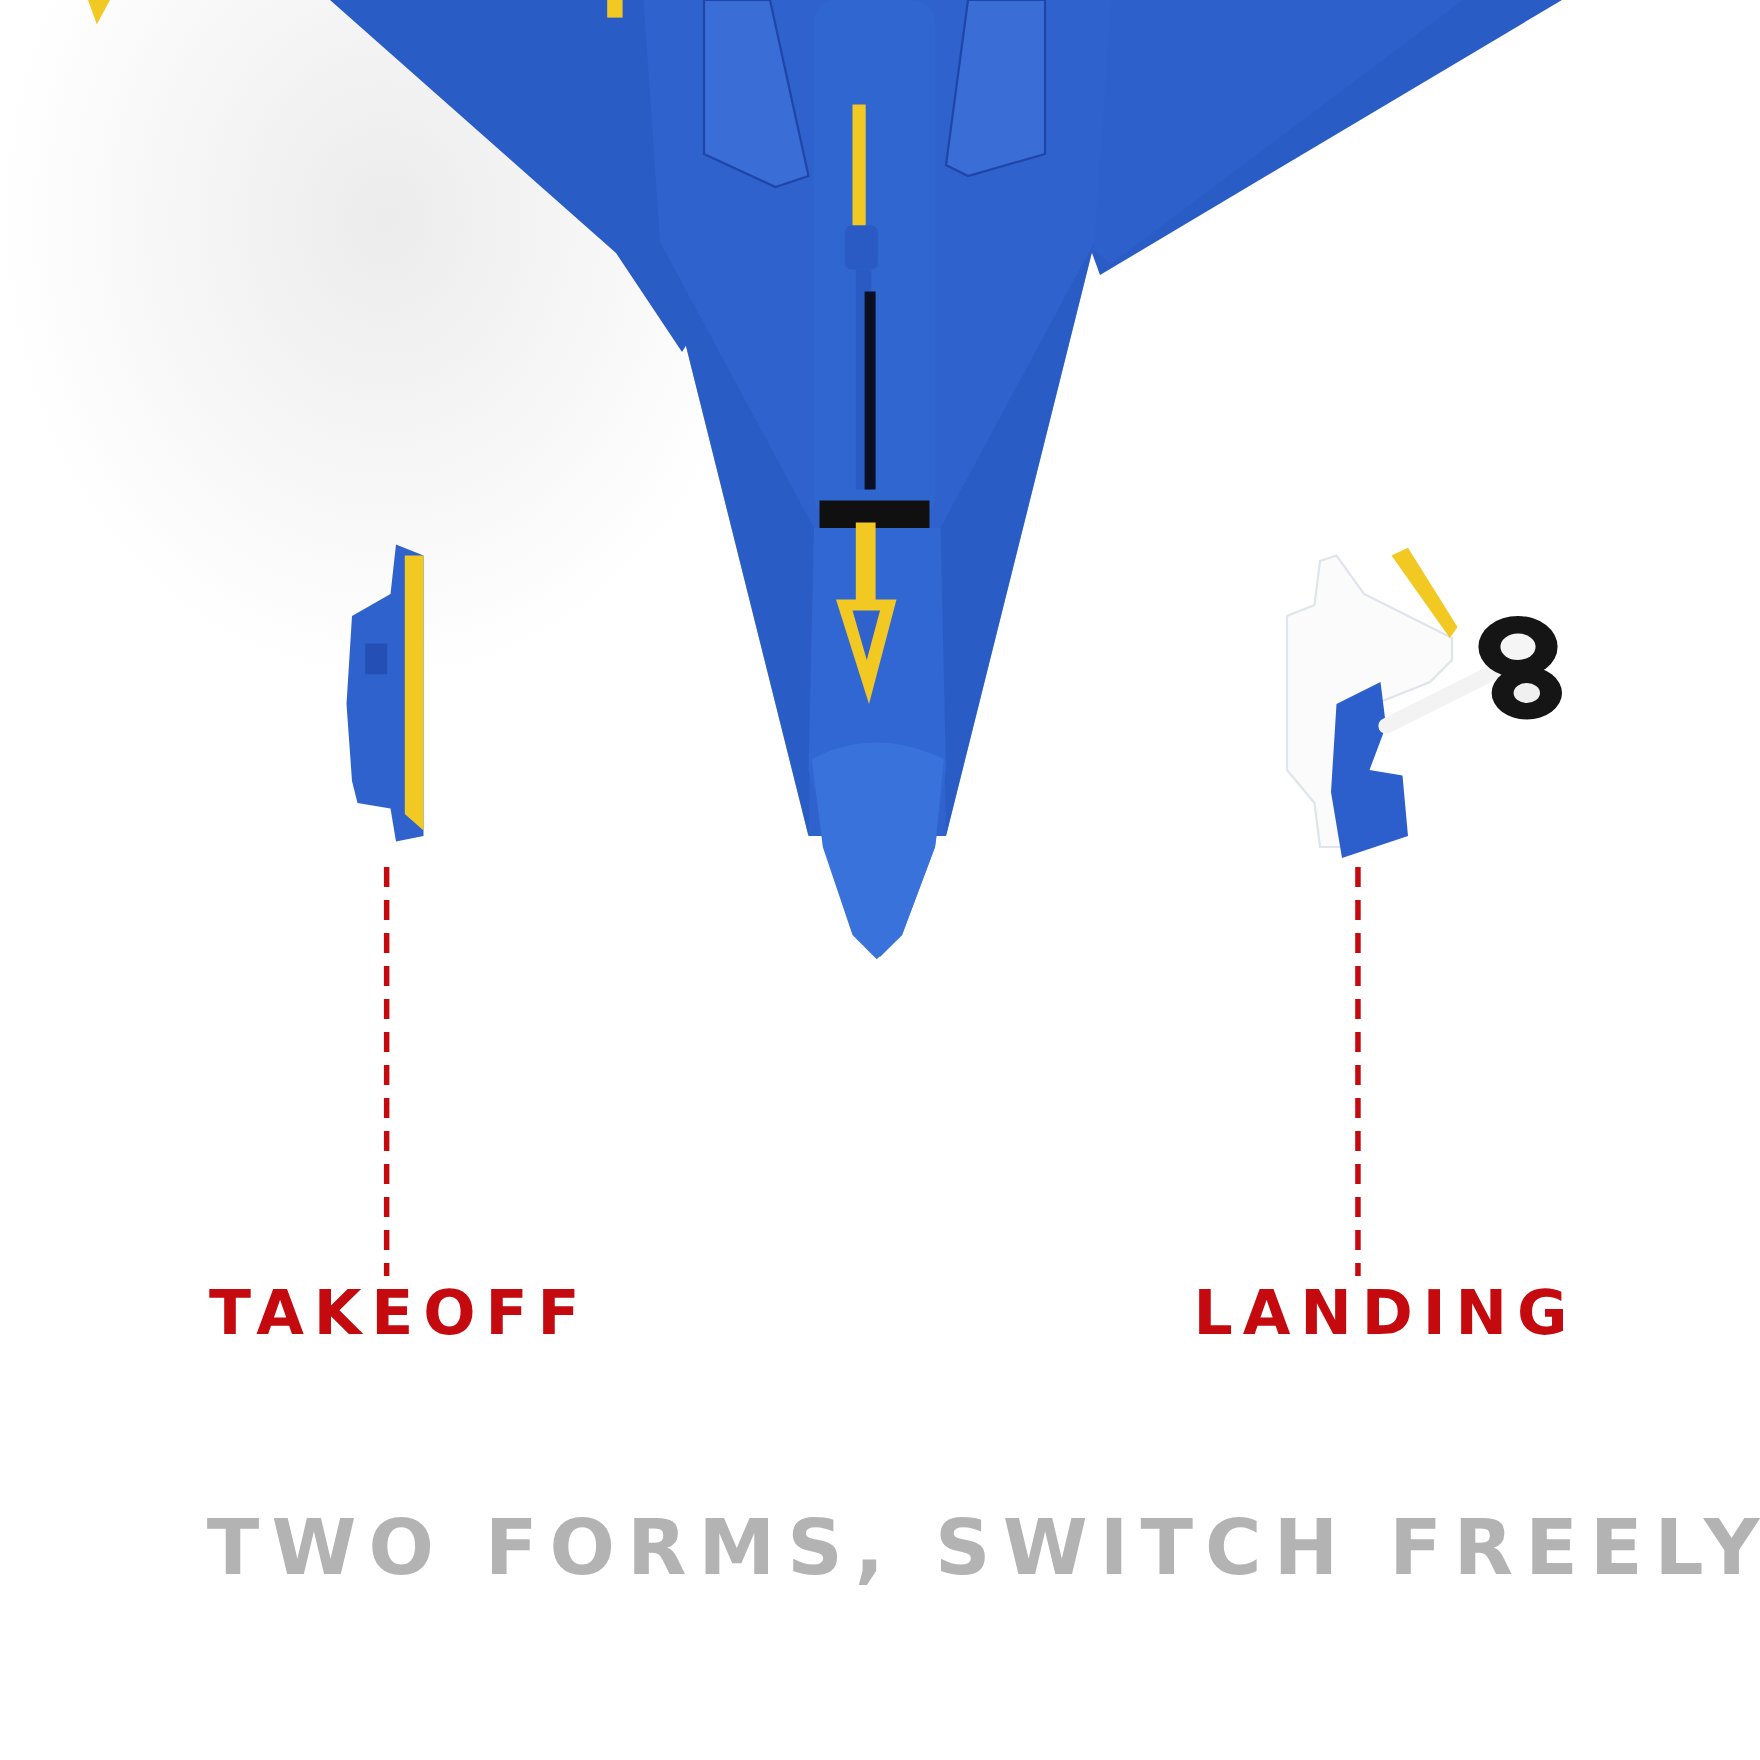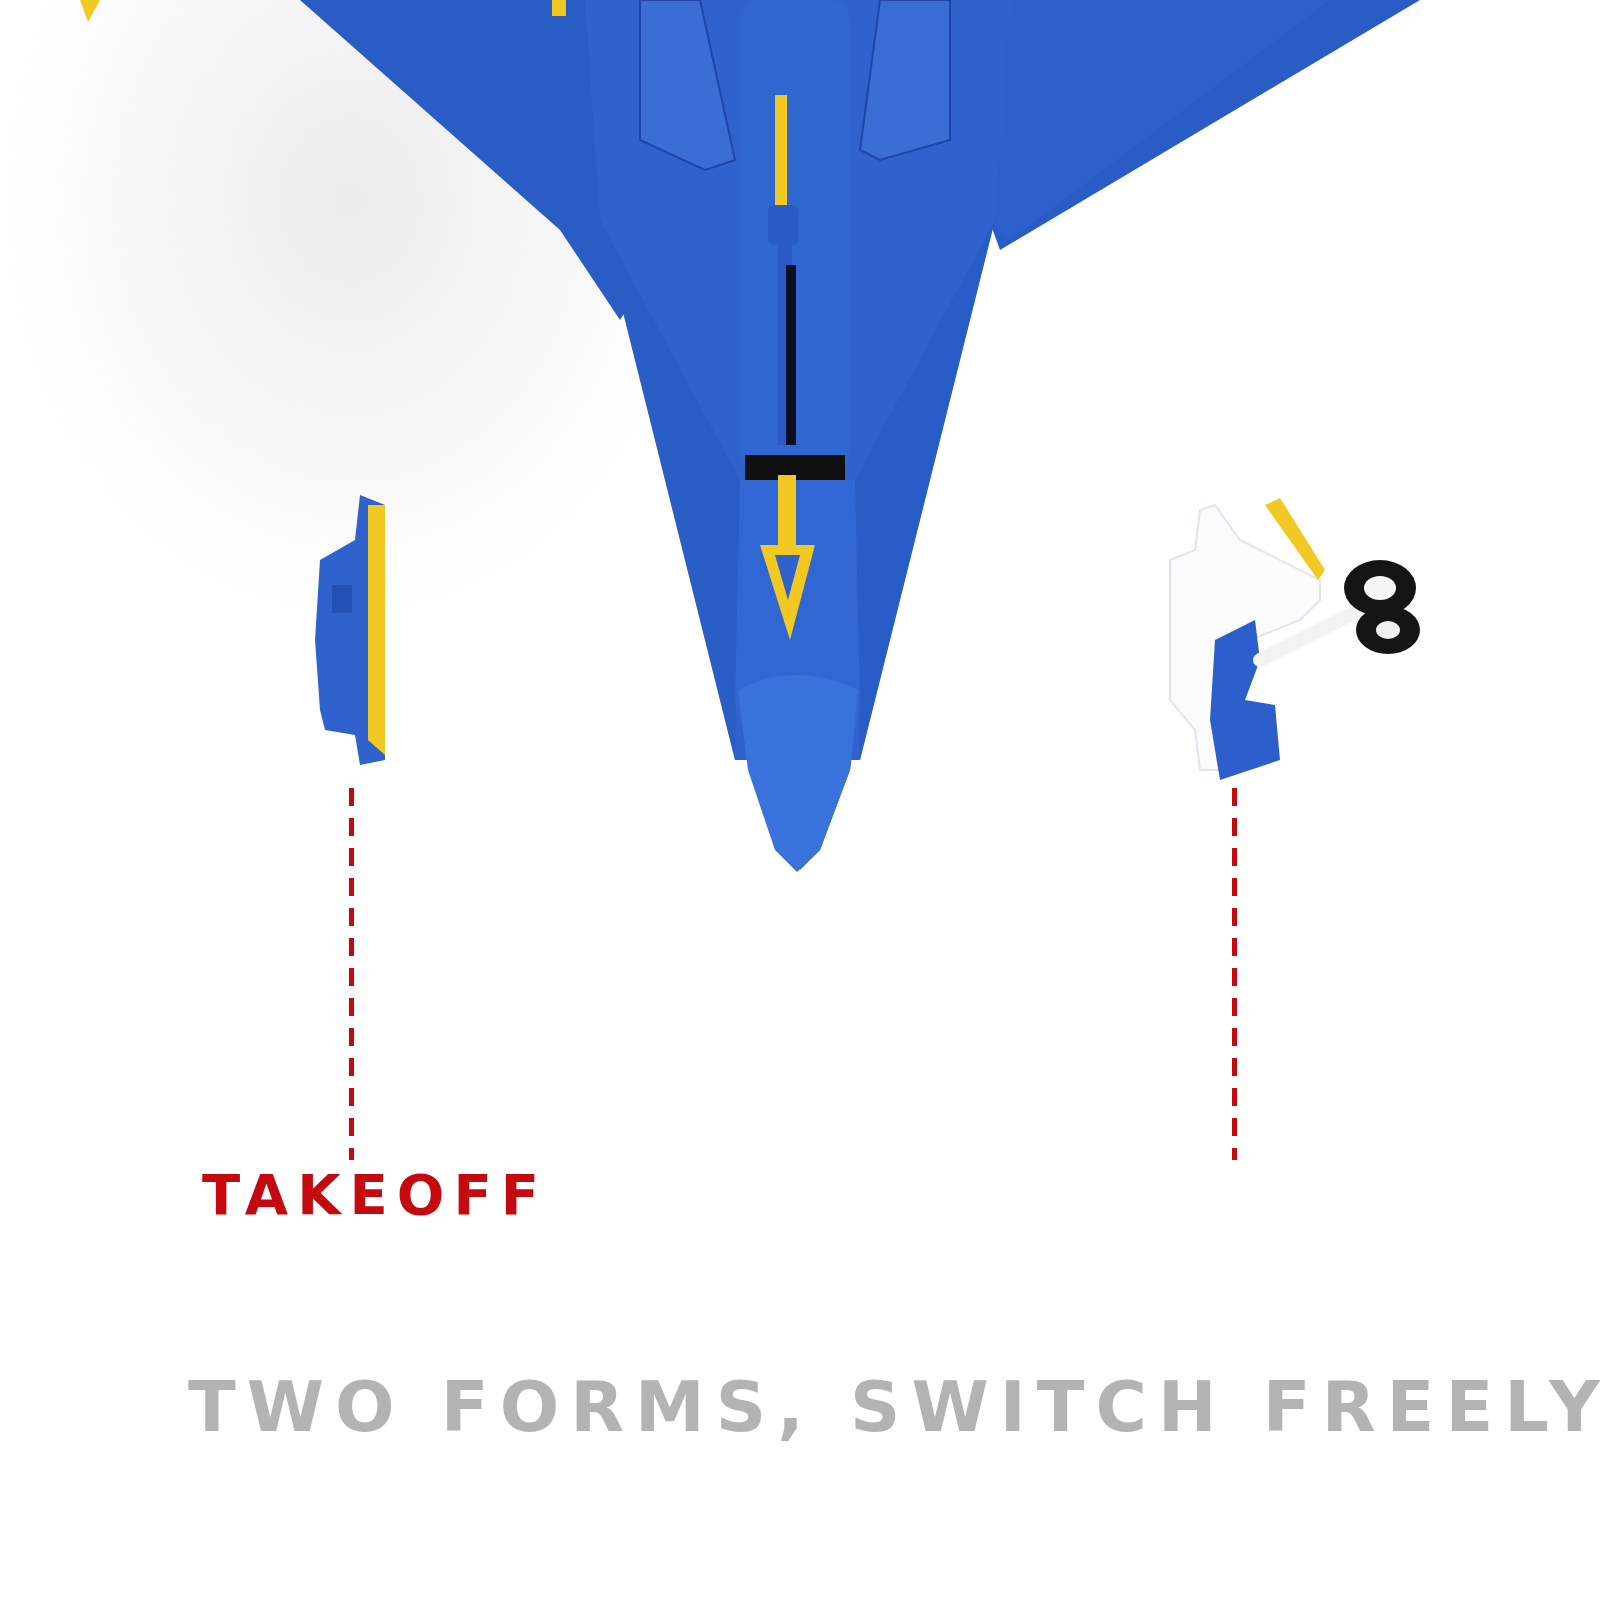--- a/index.html
+++ b/index.html
@@ -1,21 +1,21 @@
 <!DOCTYPE html>
 <html><head>
 <meta charset="utf-8">
 <style>
   html, body { margin:0; padding:0; }
   body { width:1600px; height:1600px; background:#ffffff; position:relative; overflow:hidden; font-family:"DejaVu Sans", sans-serif; }
   .scene { position:absolute; inset:0; }
   .bg-shade { position:absolute; left:0; top:0; width:1600px; height:700px;
     background: radial-gradient(ellipse 500px 600px at 350px 200px, rgba(200,200,200,0.35), rgba(255,255,255,0) 70%); }
   svg.art { position:absolute; left:0; top:0; }
-  .label { position:absolute; font-weight:bold; letter-spacing:9px; color:#c40a0e; font-size:56px; line-height:1;margin-left:12px; }
+  .label { position:absolute; font-weight:bold; letter-spacing:9px; color:#c40a0e; font-size:56px; line-height:1; }
   .label-takeoff { left:190px; top:1167px; }
   .label-landing { left:1085px; top:1167px; }
   .tagline { position:absolute; left:188px; top:1372px; font-weight:bold; font-size:70px; letter-spacing:11px; color:#b3b3b3; line-height:1; white-space:nowrap; }
   .dash { position:absolute; width:5px; background: repeating-linear-gradient(to bottom, #c40a0e 0 18px, transparent 18px 30px); }
   .dash-left { left:349px; top:788px; height:372px; }
   .dash-right { left:1232px; top:788px; height:372px; }
 </style>
 </head>
 <body>
 
@@ -71,15 +71,16 @@
       <ellipse cx="1380" cy="588" rx="16" ry="12" fill="#f5f5f5"></ellipse>
       <ellipse cx="1388" cy="630" rx="32" ry="24" fill="#151515"></ellipse>
       <ellipse cx="1388" cy="630" rx="12" ry="9" fill="#f0f0f0"></ellipse>
     </g>
   </svg>
 
   <div class="dash dash-left"></div>
   <div class="dash dash-right"></div>
 
   <div class="label label-takeoff">TAKEOFF</div>
+  <div class="label label-landing">LANDING</div>
 
   <div class="tagline">TWO FORMS, SWITCH FREELY.</div>
 </div>
 
 </body></html>

